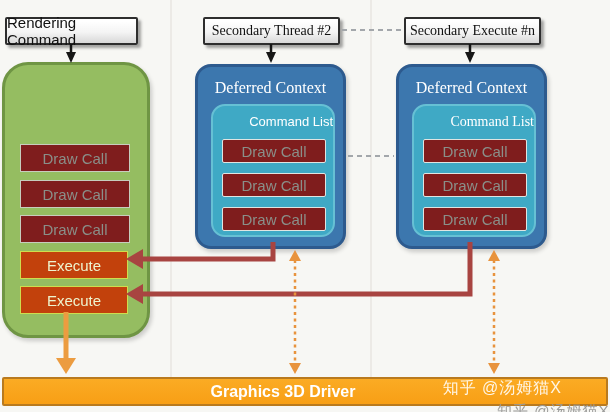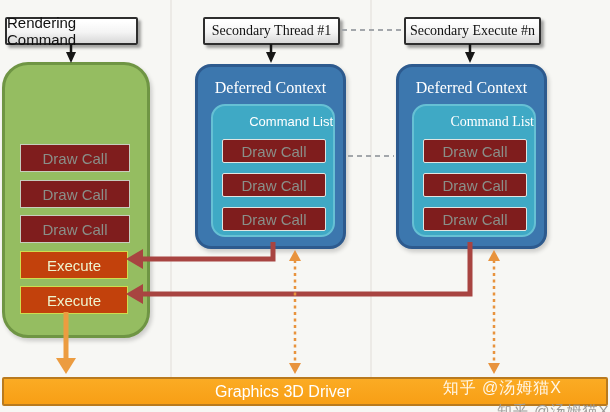--- a/index.html
+++ b/index.html
@@ -59,21 +59,21 @@
   }
   .cmd-list .cl-title.serif{font-family:"Liberation Serif",serif;font-size:14px;}
   .cmd-list .draw-call{left:9px;width:104px;height:24px;border:1px solid #dfe5e2;border-radius:2px;}
   
   .driver-bar{
     position:absolute;left:2px;top:377px;width:606px;height:29px;box-sizing:border-box;
     background:linear-gradient(#fbab24,#f89f15);
     border:2px solid #b97a1e;border-radius:2px;
     display:flex;align-items:center;justify-content:center;
   }
-  .driver-bar .label{color:#ffffff;font-size:16px;margin-right:44px;}
+  .driver-bar .label{color:#ffffff;font-size:16px;margin-right:44px;font-weight:bold;}
   
   .wm1{
     position:absolute;top:378px;right:48px;color:rgba(255,252,245,0.92);
     font-size:16px;letter-spacing:1px;
   }
   .wm2{
     position:absolute;top:402px;left:497px;color:#9b9b99;font-size:15px;letter-spacing:1px;
   }
   svg.arrows{position:absolute;left:0;top:0;pointer-events:none;}
 </style>
@@ -82,21 +82,21 @@
 
 <div id="canvas">
 
   <div class="bgline" style="left:170px;"></div>
   <div class="bgline" style="left:370px;"></div>
 
   <div class="thread-box" style="left:5px;top:17px;width:133px;">
     <span>Rendering Command</span>
   </div>
   <div class="thread-box serif" style="left:203px;top:17px;width:137px;">
-    <span>Secondary Thread #1</span>
+    <span>Secondary Thread #2</span>
   </div>
   <div class="thread-box serif" style="left:404px;top:17px;width:137px;">
     <span>Secondary Execute #n</span>
   </div>
 
   <div class="ctx-green">
     <div class="draw-call" style="left:15px;top:79px;width:110px;height:28px;">Draw Call</div>
     <div class="draw-call" style="left:15px;top:115px;width:110px;height:28px;">Draw Call</div>
     <div class="draw-call" style="left:15px;top:150px;width:110px;height:28px;">Draw Call</div>
     <div class="execute" style="left:15px;top:186px;width:108px;height:28px;">Execute</div>

